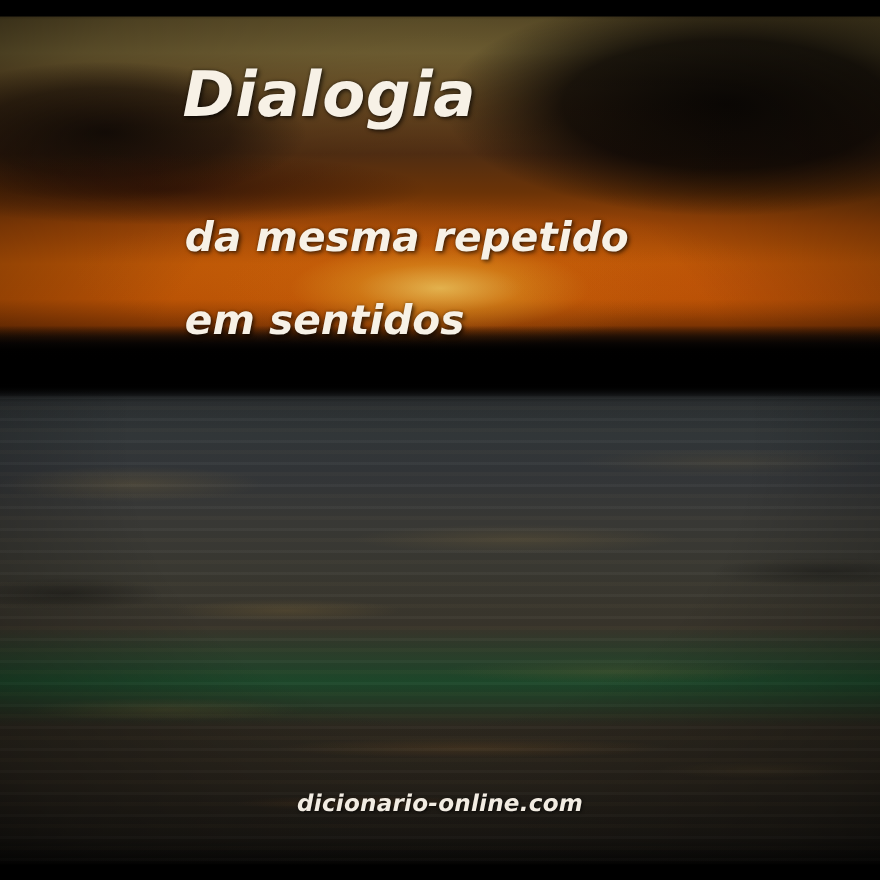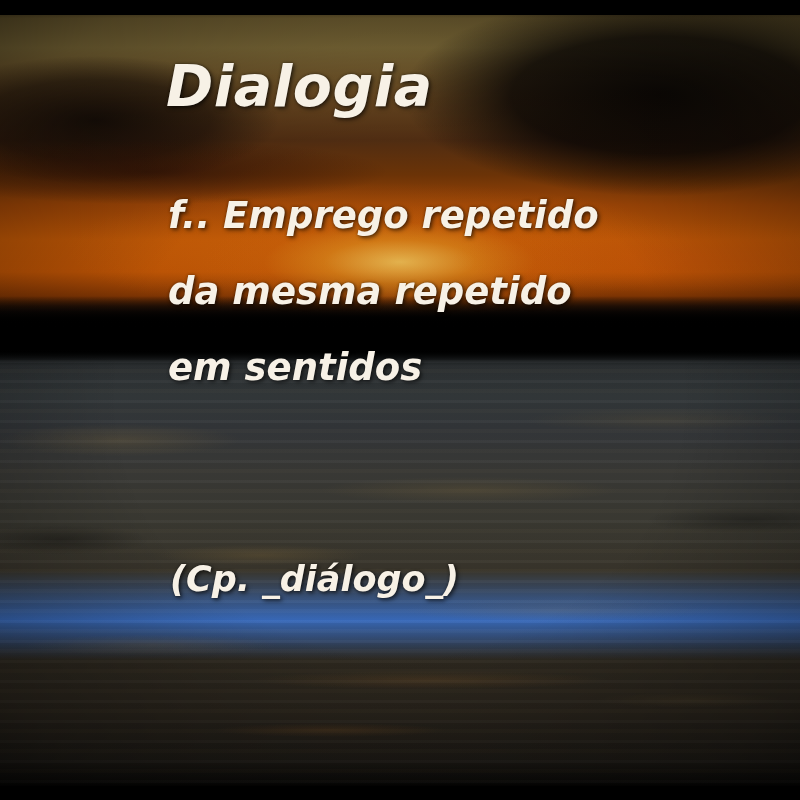--- a/index.html
+++ b/index.html
@@ -10,21 +10,21 @@
   }
   body {
     font-family: "DejaVu Sans", sans-serif;
   }
 
   #card {
     position: relative;
     width: 800px;
     height: 800px;
     overflow: hidden;
-    background: #3b82f6;
+    background: #14532d;
   }
 
   
   .bg-layer {
     position: absolute;
     left: 0;
     top: 0;
     width: 800px;
     height: 800px;
     pointer-events: none;
@@ -243,22 +243,21 @@
   <div class="bg-layer bg-vignette"></div>
 
   <div class="bar bar-top"></div>
   <div class="bar bar-bottom"></div>
 
   <div class="text-layer">
 
     <div class="word-title">Dialogia</div>
 
     <div class="definition">
-      <span class="dl">f.. Emprego repetido</span>
       <span class="dl">da mesma repetido</span>
       <span class="dl">em sentidos</span>
     </div>
 
-    <div class="compare">(Cp. _diálogo_)</div>
-
+
+    <div class="watermark">dicionario-online.com</div>
 
   </div>
 </div>
 
 </body></html>

